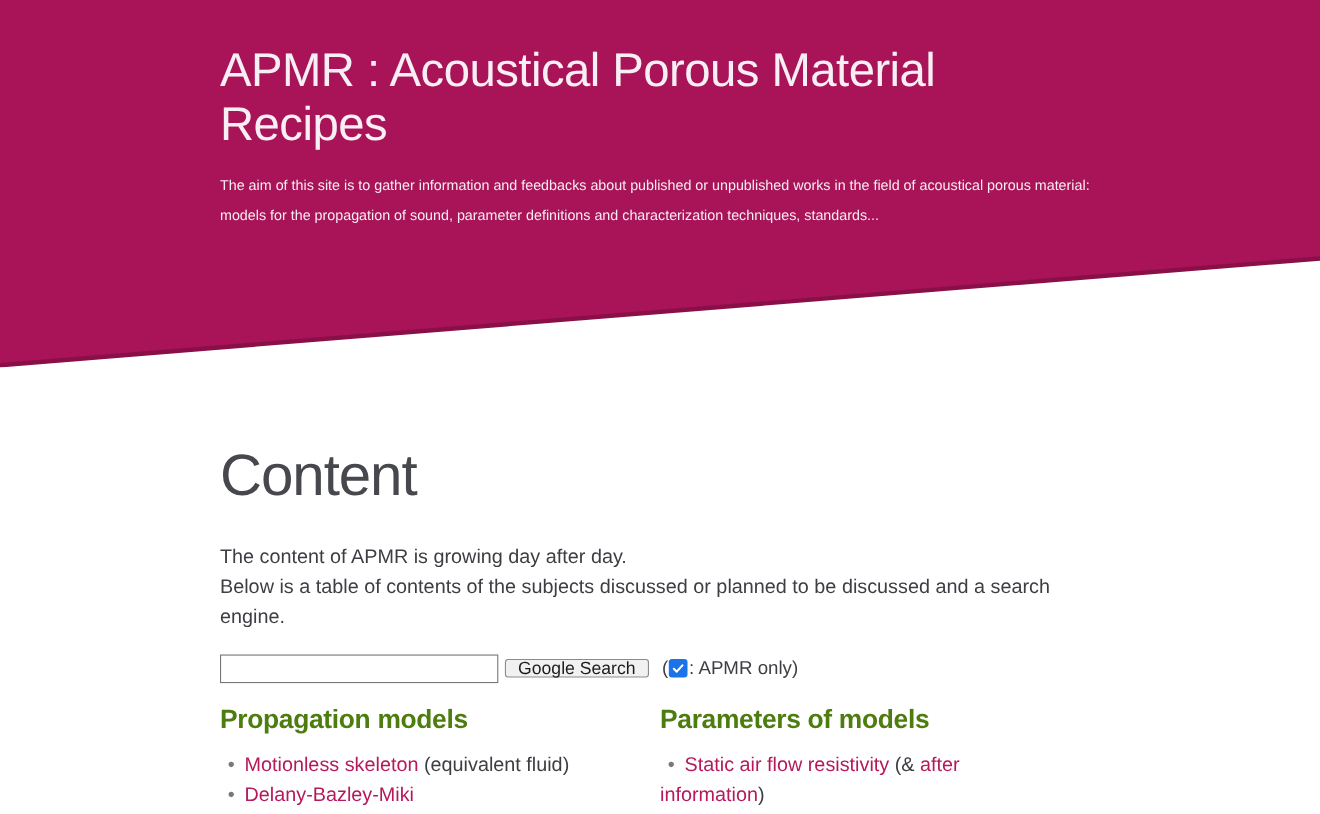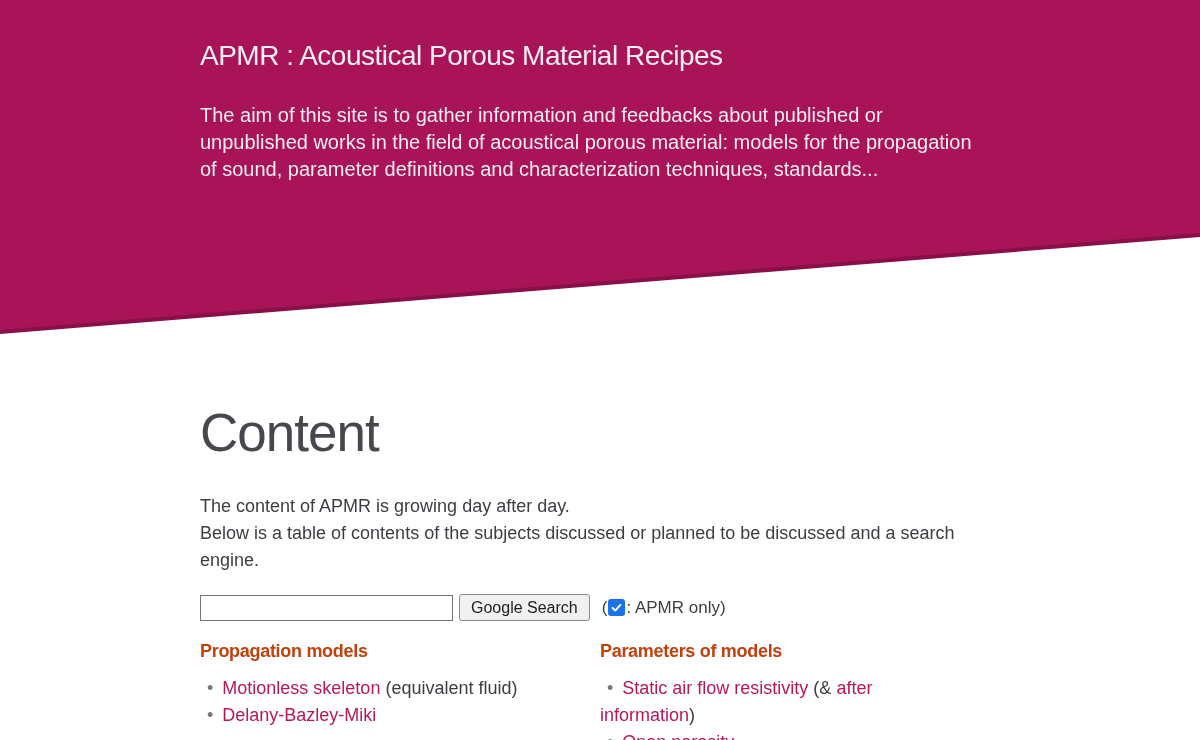--- a/index.html
+++ b/index.html
@@ -16,28 +16,28 @@
   .hero-edge {
     position: absolute; inset: 0; background: #8a0f49;
     clip-path: polygon(0 0, 100% 0, 100% 237px, 0 334px);
   }
   .hero-fill {
     position: absolute; inset: 0; background: #a81457;
     clip-path: polygon(0 0, 100% 0, 100% 233px, 0 330px);
   }
   .hero-inner { position: absolute; left: 200px; top: 40px; width: 792px; }
   .hero-inner h1 {
-    margin: 0 0 30px 0;
-    font-size: 28px; font-weight: 400; font-stretch: condensed;
+    margin: 0 0 17px 0;
+    font-size: 43px; font-weight: 400; font-stretch: condensed;
     letter-spacing: -0.5px;
     color: #f8eff5;
   }
   .hero-inner p {
     margin: 0;
-    font-size: 20px; line-height: 27px;
+    font-size: 13px; line-height: 27px;
     color: #f6ecf2;
   }
 
   
   .main { position: absolute; left: 200px; top: 402px; width: 800px; }
   .page-heading {
     margin: 0 0 30px 0;
     font-size: 53px; font-weight: 300; font-stretch: condensed;
     letter-spacing: -1px;
     color: #47484d;
@@ -51,21 +51,21 @@
   
   .search-row { display: flex; align-items: center; height: 27px; margin: 0 0 20px 0; }
   .search-input {
     width: 253px; height: 26px;
     border: 1px solid #767676; border-radius: 0;
     background: #ffffff; padding: 0 6px;
     font-size: 15px; font-family: "Liberation Sans", sans-serif;
     outline: none;
   }
   .search-button {
-    margin-left: 6px; height: 27px; padding: 0 11px;
+    margin-left: 6px; height: 17px; padding: 0 11px;
     background: #f1f1f1; border: 1px solid #8b8b8b; border-radius: 3px;
     font-size: 16px; color: #1c1c1c;
     font-family: "Liberation Sans", sans-serif;
     cursor: pointer;
   }
   .search-label {
     margin-left: 12px; display: inline-flex; align-items: center;
     font-size: 17px; color: #3d3e43;
   }
   .checkbox {
@@ -74,23 +74,23 @@
     background: #1a73e8; border-radius: 3px;
     cursor: pointer;
   }
   .checkbox svg { display: block; }
 
   
   .columns { display: flex; }
   .col { width: 400px; }
   .col h3 {
     margin: 0 0 13px 0;
-    font-size: 18px; font-weight: 700; font-stretch: condensed;
+    font-size: 24px; font-weight: 700; font-stretch: condensed;
     letter-spacing: -0.3px;
-    color: #c2410c;
+    color: #4d7c0f;
   }
   .col ul { margin: 0; padding: 0; list-style: none; }
   .col li {
     font-size: 18px; line-height: 27px;
     color: #3d3e43;
   }
   .col li::before {
     content: "\2022";
     color: #77787d;
     margin: 0 9px 0 7px;

